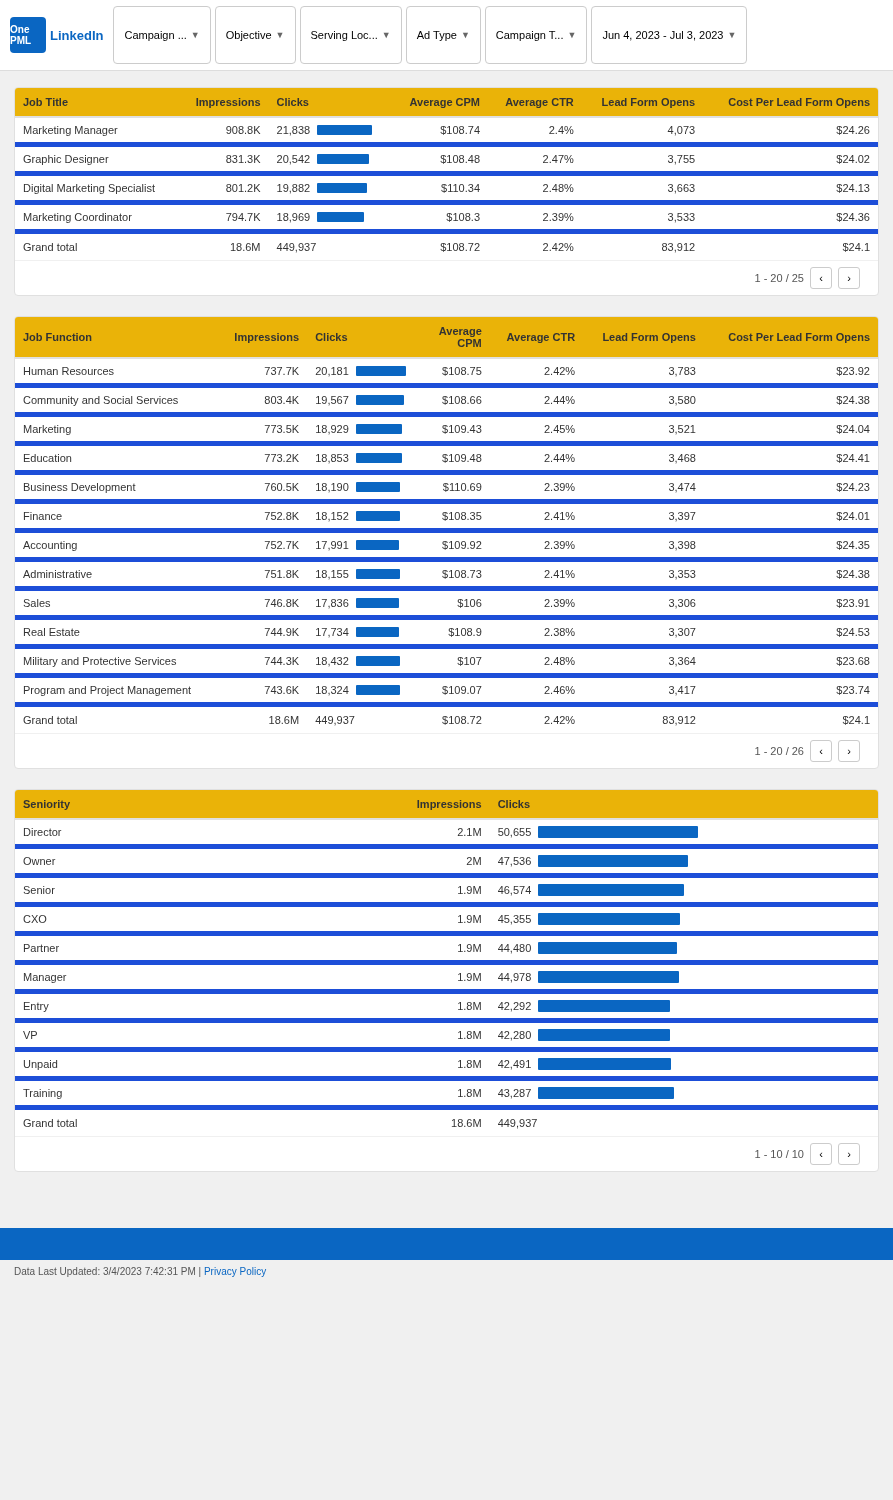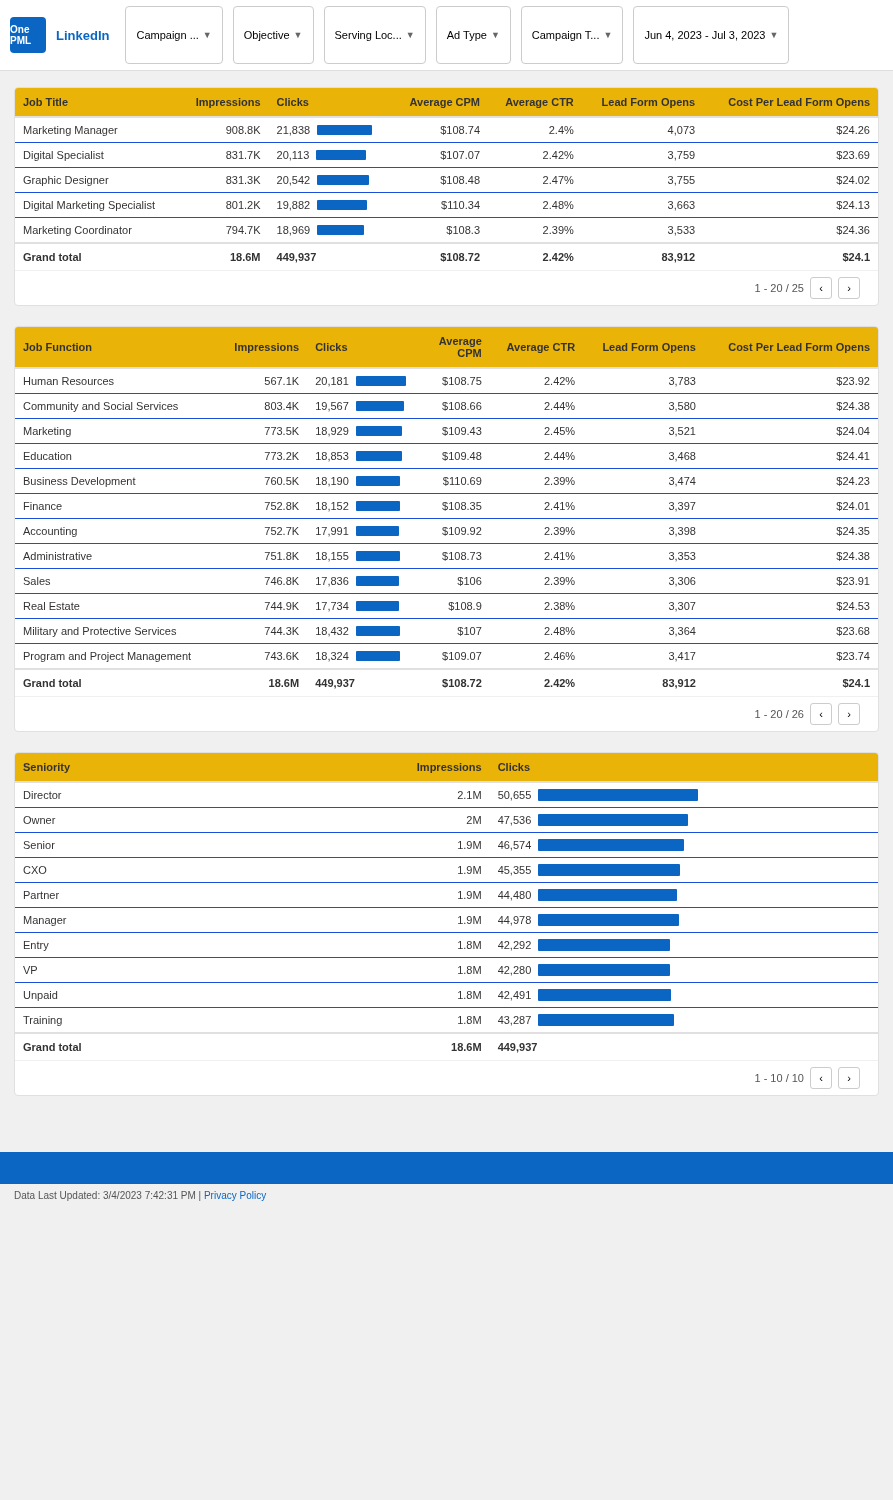--- a/index.html
+++ b/index.html
@@ -5,21 +5,21 @@
     * { box-sizing: border-box; margin: 0; padding: 0; }
     body { font-family: Arial, sans-serif; font-size: 12px; background: #f0f0f0; color: #333; }
 
     
     .header {
       background: #fff;
       border-bottom: 1px solid #ddd;
       display: flex;
       align-items: center;
       padding: 6px 10px;
-      gap: 10px;
+      gap: 4px;
     }
     .logo-box {
       background: #0a66c2;
       width: 36px;
       height: 36px;
       border-radius: 4px;
       display: flex;
       align-items: center;
       justify-content: center;
       color: #fff;
@@ -72,32 +72,32 @@
     thead th {
       padding: 8px 8px;
       font-size: 11px;
       font-weight: bold;
       color: #333;
       text-align: left;
       white-space: nowrap;
     }
     thead th.right { text-align: right; }
     tbody tr {
-      border-bottom: 1px solid #1d4ed8;
+      border-bottom: 5px solid #1d4ed8;
     }
     tbody tr:last-child { border-bottom: none; }
     tbody td {
       padding: 6px 8px;
       font-size: 11px;
       color: #333;
       vertical-align: middle;
     }
     tbody td.right { text-align: right; }
     .grand-total td {
-      font-weight: bold;
+      font-weight: normal;
       border-top: 2px solid #e0e0e0;
       padding: 7px 8px;
     }
 
     .bar-cell {
       display: flex;
       align-items: center;
       gap: 7px;
     }
     .bar {
@@ -209,34 +209,20 @@
         <span>21,838</span>
         <div class="bar" style="width:55px"></div>
       </div>
     </td>
     <td class="right">$108.74</td>
     <td class="right">2.4%</td>
     <td class="right">4,073</td>
     <td class="right">$24.26</td>
   </tr>
           <tr>
-    <td>Digital Specialist</td>
-    <td class="right">831.7K</td>
-    <td>
-      <div class="bar-cell">
-        <span>20,113</span>
-        <div class="bar" style="width:50px"></div>
-      </div>
-    </td>
-    <td class="right">$107.07</td>
-    <td class="right">2.42%</td>
-    <td class="right">3,759</td>
-    <td class="right">$23.69</td>
-  </tr>
-          <tr>
     <td>Graphic Designer</td>
     <td class="right">831.3K</td>
     <td>
       <div class="bar-cell">
         <span>20,542</span>
         <div class="bar" style="width:52px"></div>
       </div>
     </td>
     <td class="right">$108.48</td>
     <td class="right">2.47%</td>
@@ -298,21 +284,21 @@
           <th>Clicks</th>
           <th class="right">Average<br>CPM</th>
           <th class="right">Average CTR</th>
           <th class="right">Lead Form Opens</th>
           <th class="right">Cost Per Lead Form Opens</th>
         </tr>
       </thead>
       <tbody id="job-function-tbody">
       <tr>
     <td>Human Resources</td>
-    <td class="right">567.1K</td>
+    <td class="right">737.7K</td>
     <td>
       <div class="bar-cell">
         <span>20,181</span>
         <div class="bar" style="width:50px"></div>
       </div>
     </td>
     <td class="right">$108.75</td>
     <td class="right">2.42%</td>
     <td class="right">3,783</td>
     <td class="right">$23.92</td>

